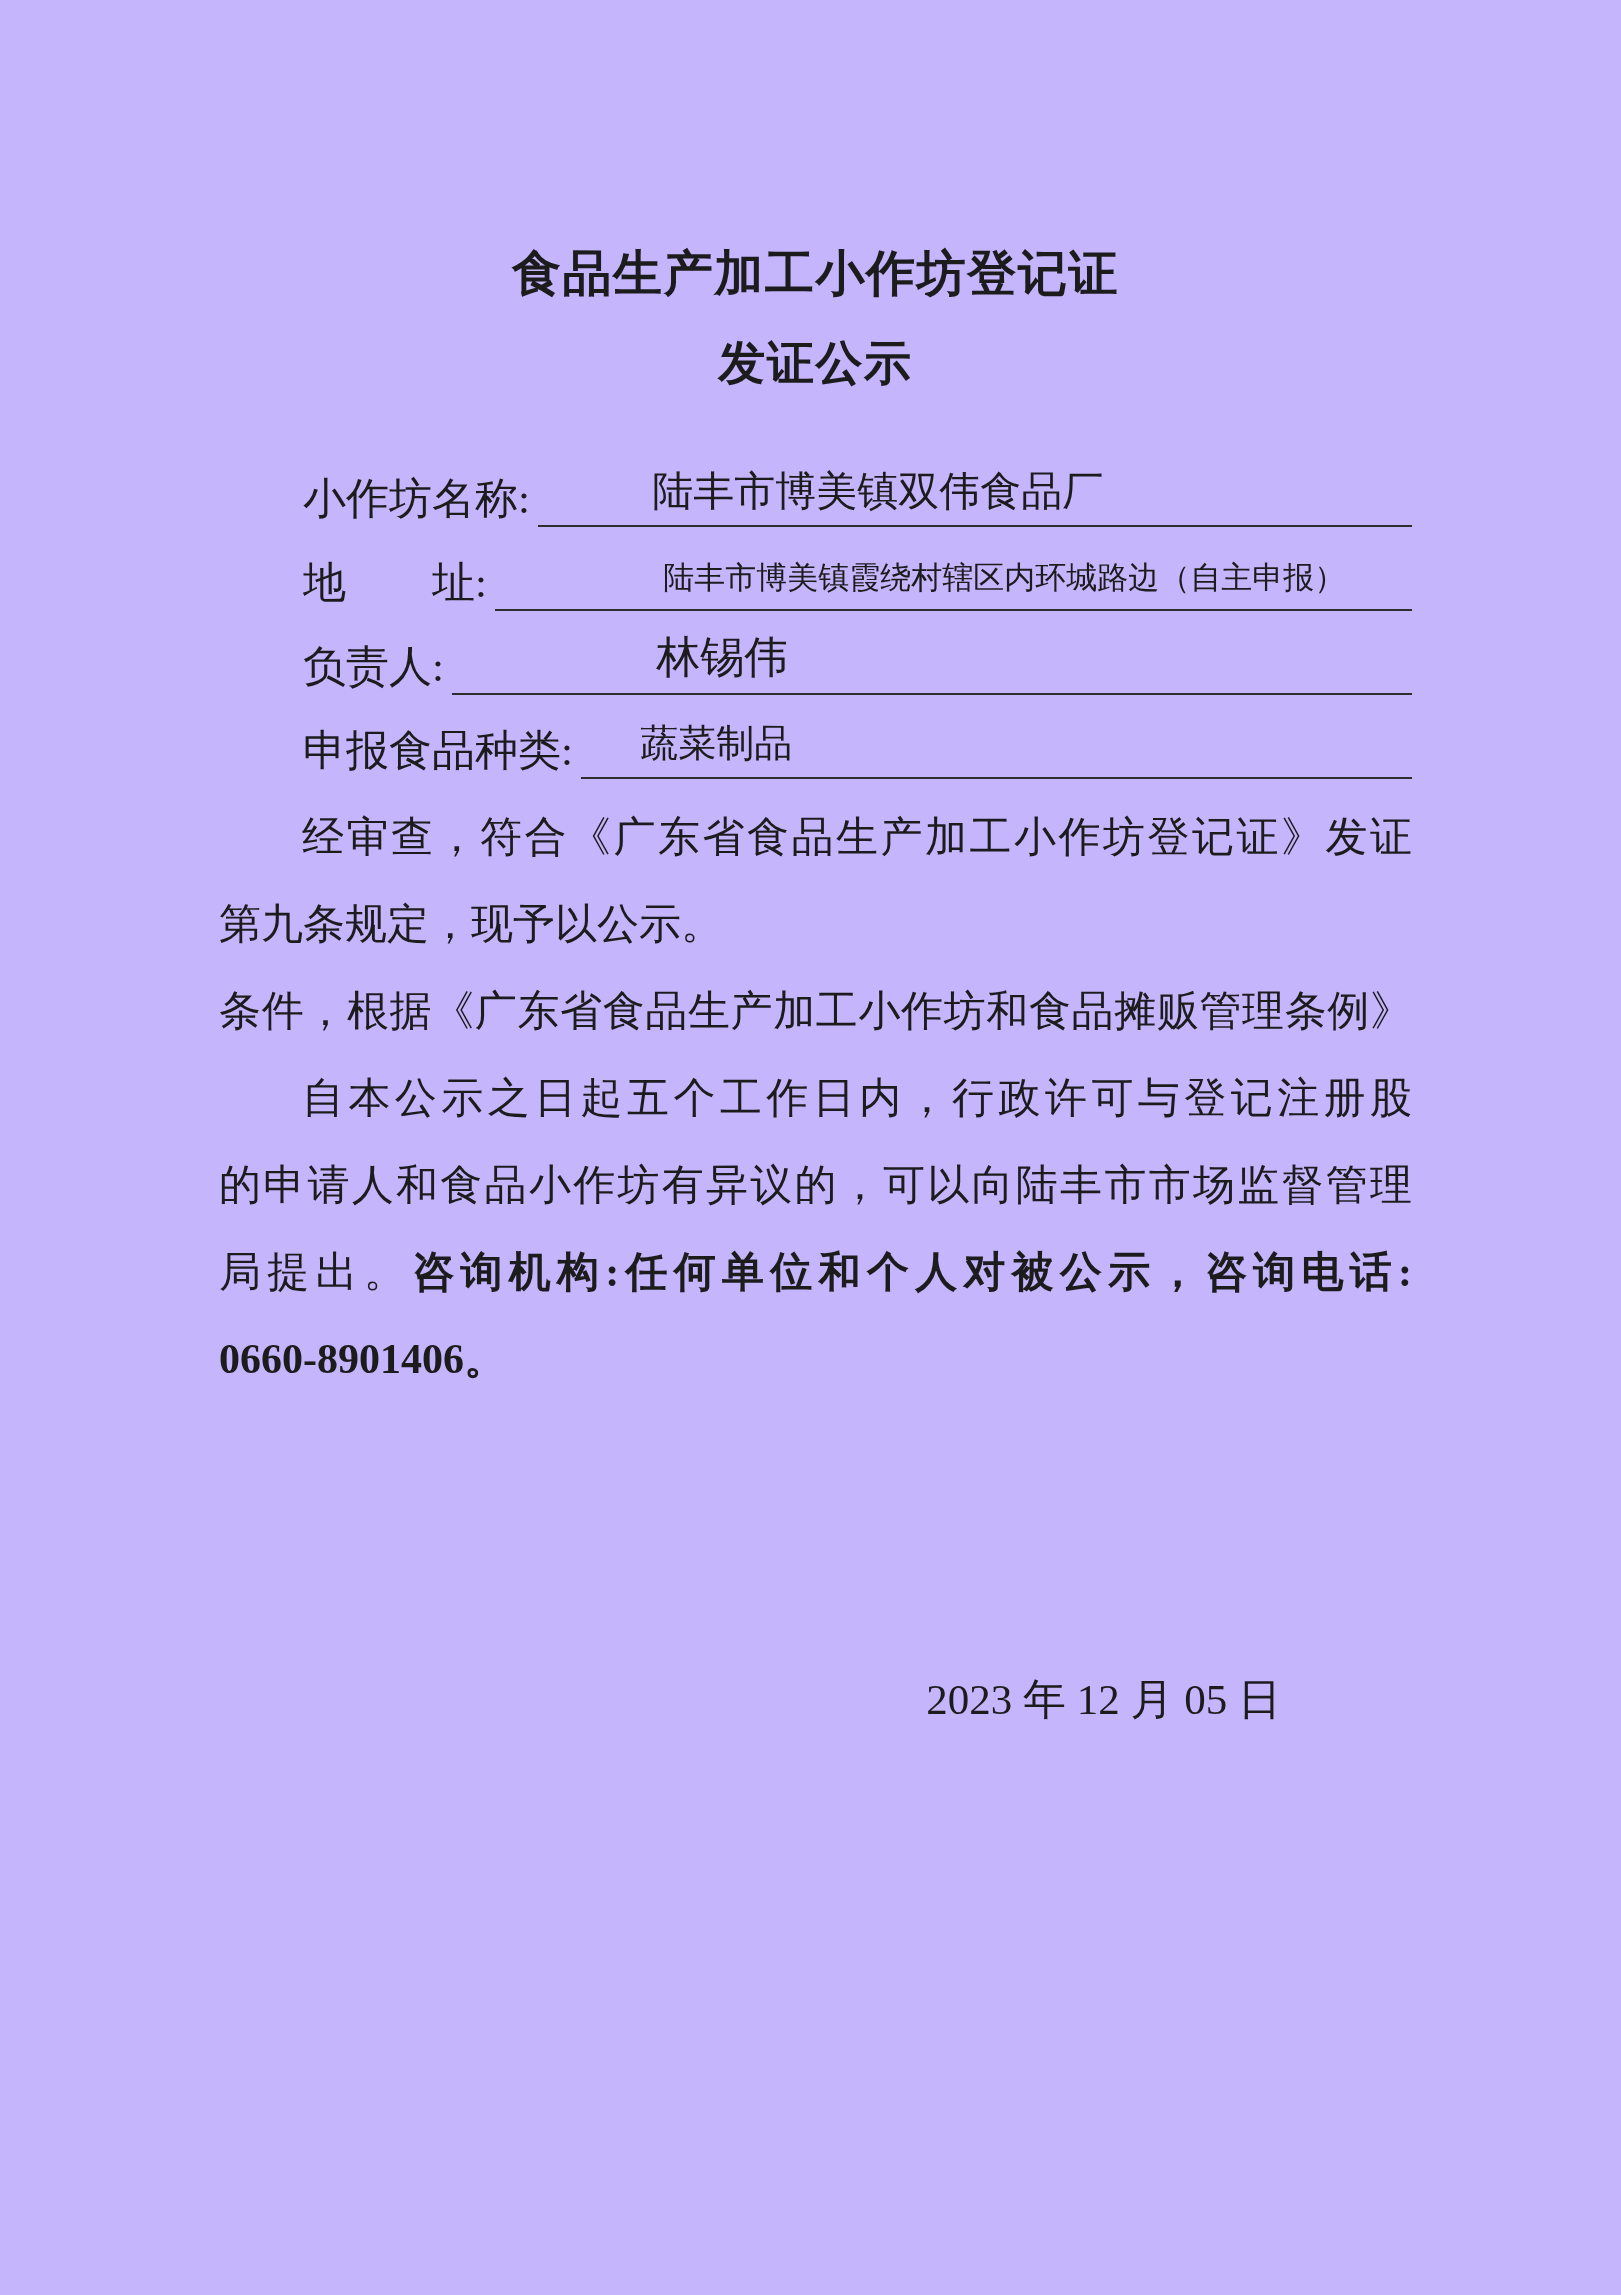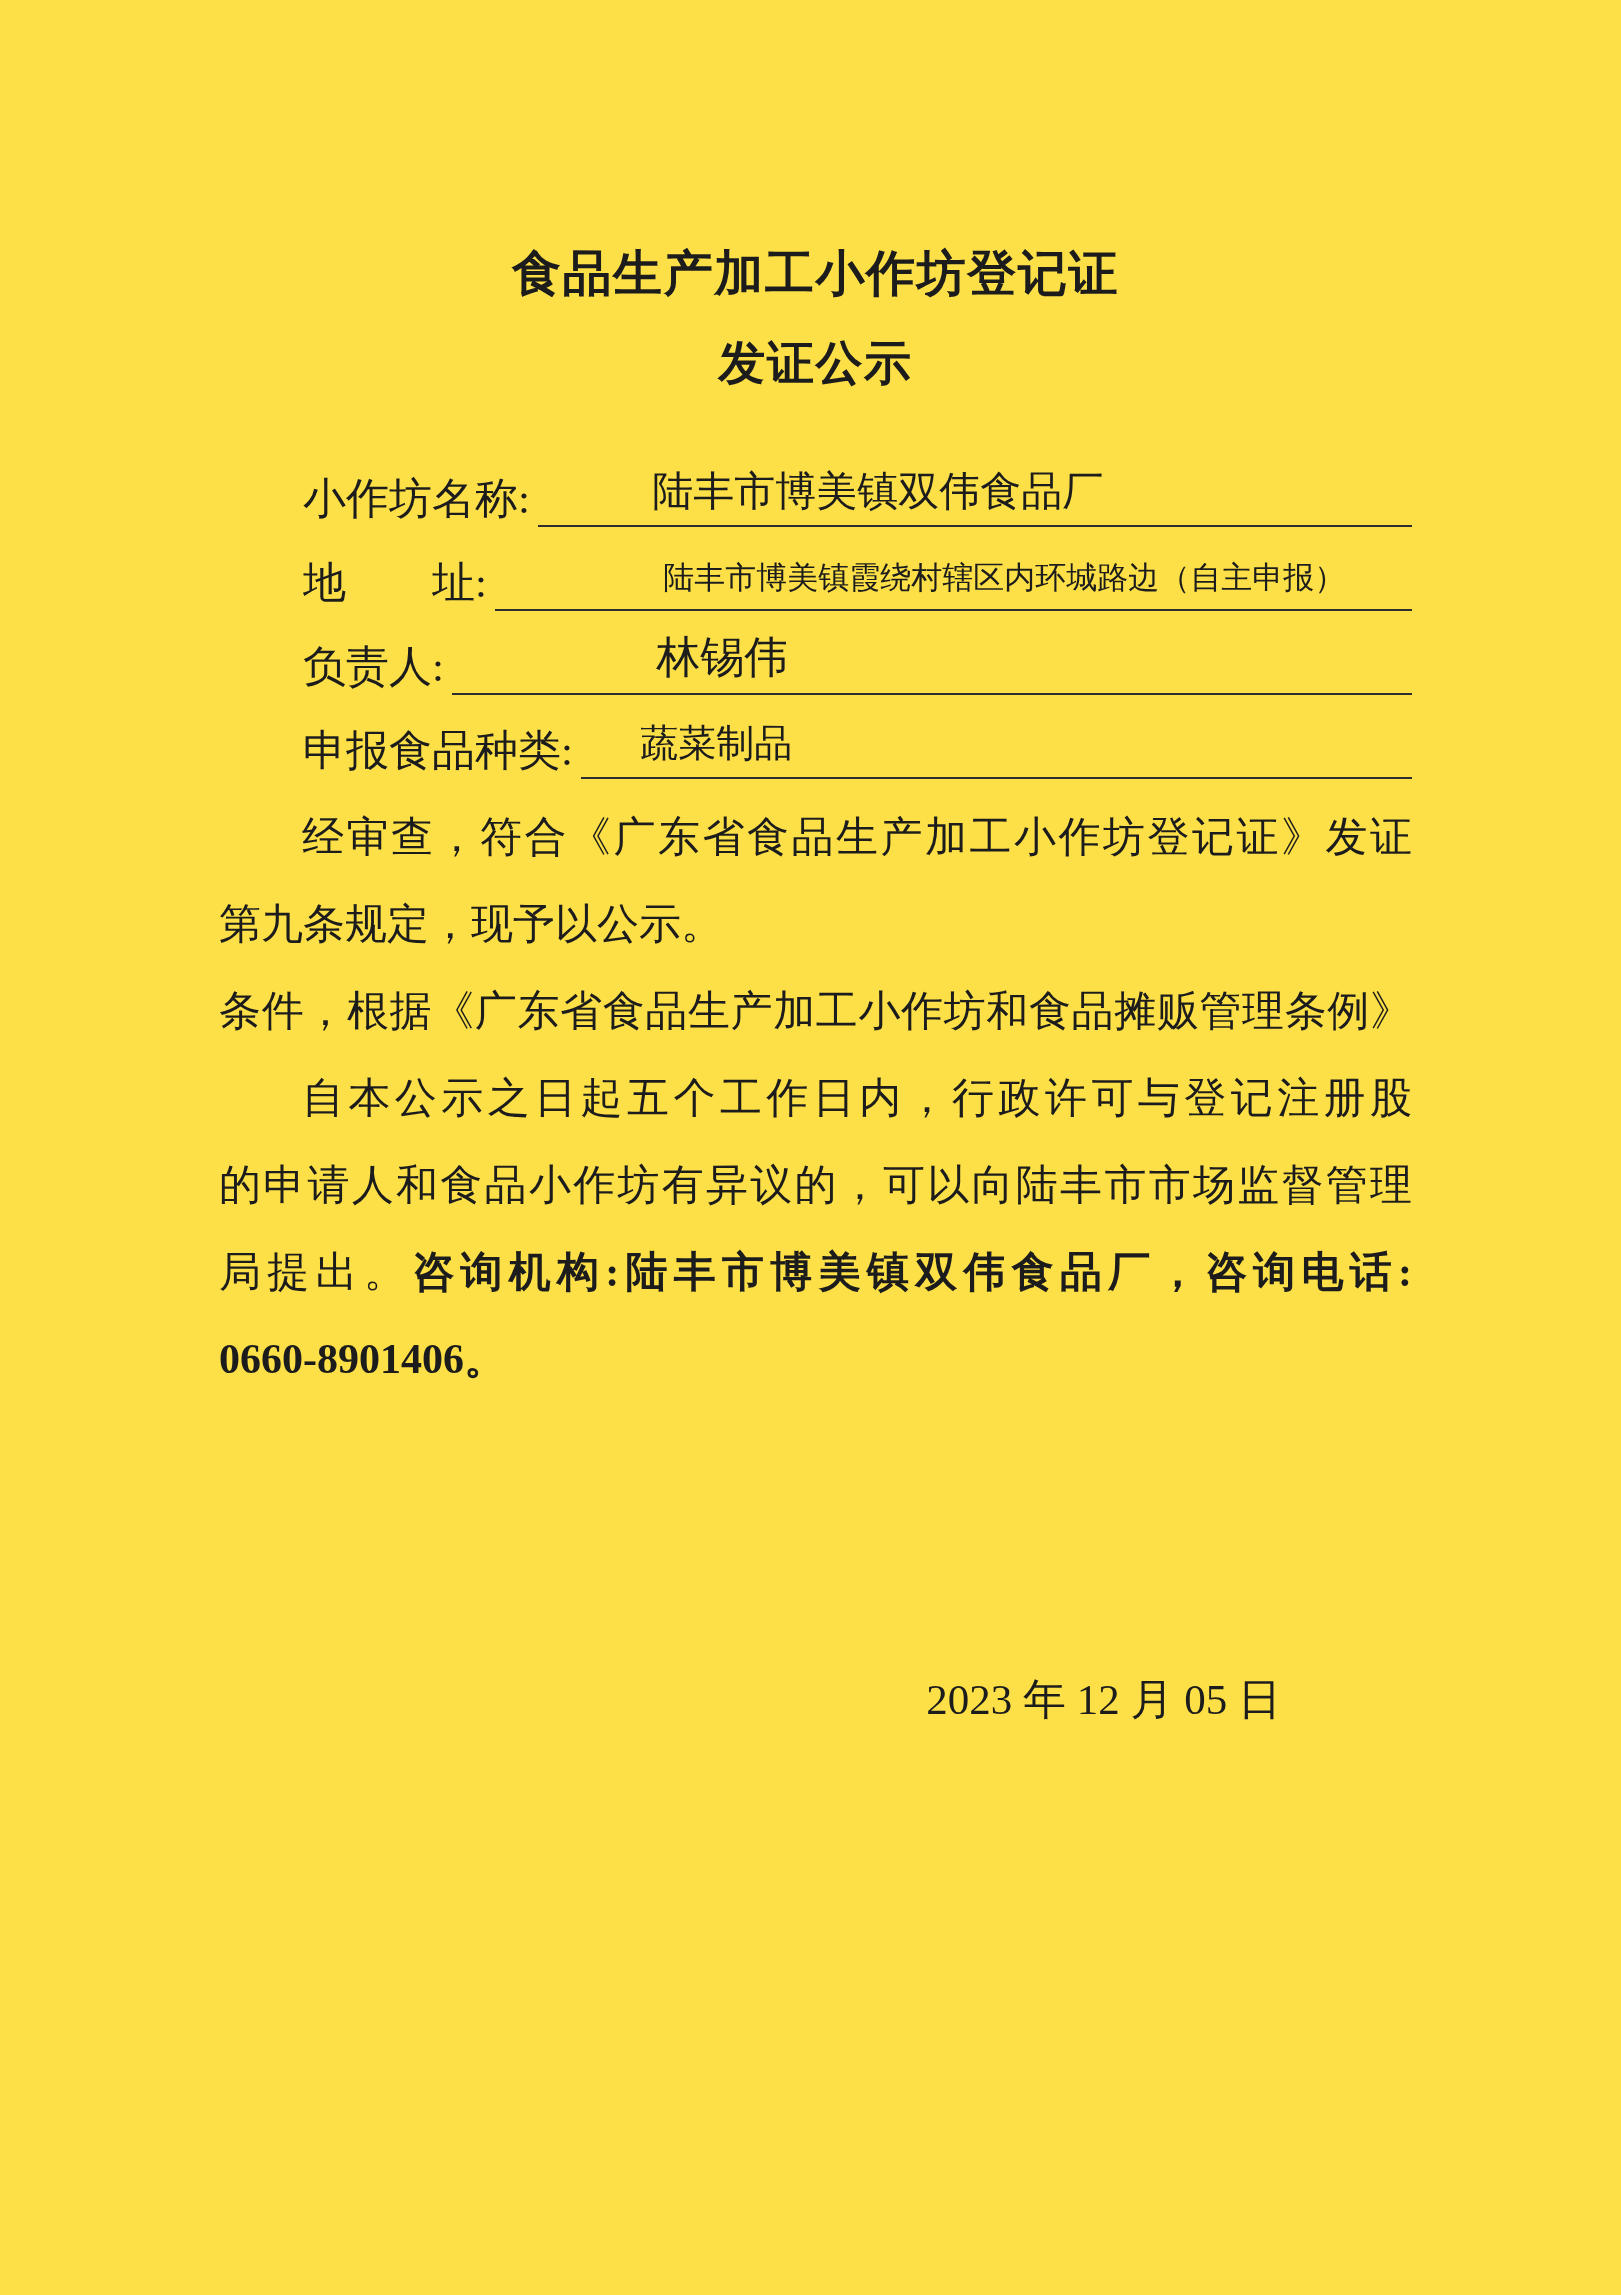--- a/index.html
+++ b/index.html
@@ -5,21 +5,21 @@
   html, body {
     margin: 0;
     padding: 0;
     background: #e8e8e8;
   }
   .page {
     position: relative;
     width: 1622px;
     height: 2295px;
     margin: 0 auto;
-    background: #fde047;
+    background: #c4b5fd;
     color: #1c1c1c;
     font-family: "Liberation Serif", "DejaVu Serif", serif;
     overflow: hidden;
     box-sizing: border-box;
     padding: 0 210px 8px 219px;
   }
   
   .doc-title {
     margin: 245px 0 0 0;
     font-size: 49px;
@@ -143,21 +143,21 @@
     </div>
 
   </div>
 
   <div class="body-text">
     <div class="bline just indent">经审查，符合《广东省食品生产加工小作坊登记证》发证</div>
     <div class="bline">第九条规定，现予以公示。</div>
     <div class="bline just">条件，根据《广东省食品生产加工小作坊和食品摊贩管理条例》</div>
     <div class="bline just indent">自本公示之日起五个工作日内，行政许可与登记注册股</div>
     <div class="bline just">的申请人和食品小作坊有异议的，可以向陆丰市市场监督管理</div>
-    <div class="bline just"><span>局提出。</span><span class="bold">咨询机构:陆丰市博美镇双伟食品厂，咨询电话:</span></div>
+    <div class="bline just"><span>局提出。</span><span class="bold">咨询机构:任何单位和个人对被公示，咨询电话:</span></div>
     <div class="bline bold">0660-8901406。</div>
   </div>
 
   <div class="signoff">
     <div class="sig-date">2023 年 12 月 05 日</div>
   </div>
 
 </div>
 
 

